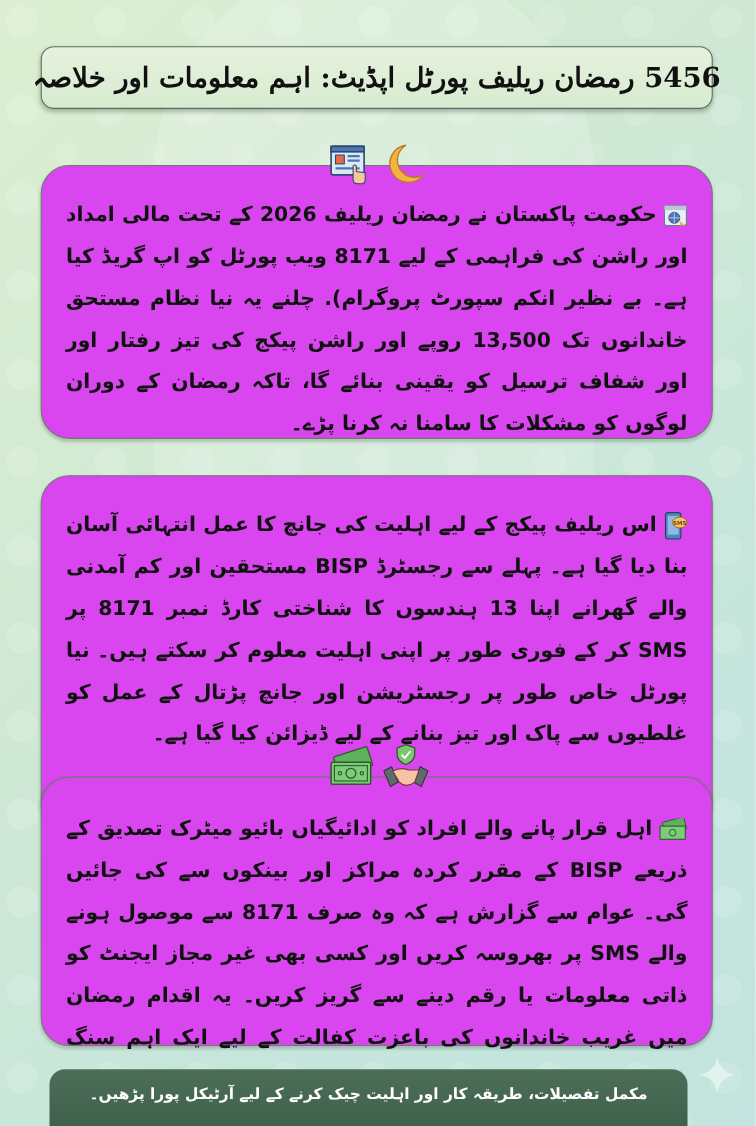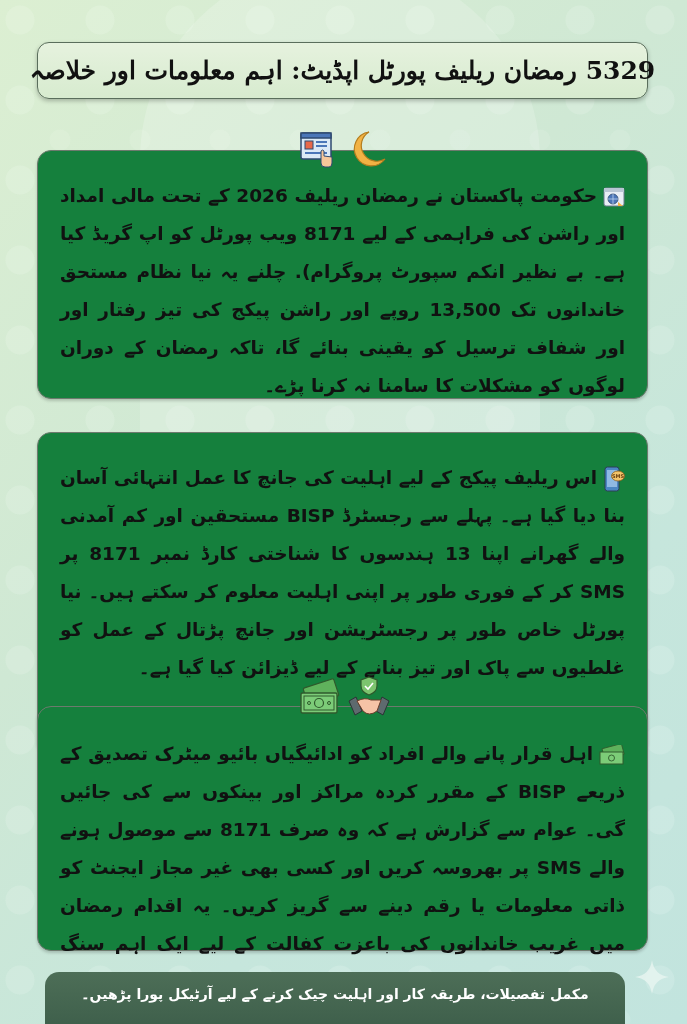--- a/index.html
+++ b/index.html
@@ -31,23 +31,23 @@
     display: flex; align-items: center; justify-content: center;
   }
   .title-text {
     direction: rtl;
     font-family: "DejaVu Serif", serif;
     font-weight: bold; font-size: 25px; color: #111;
     white-space: nowrap;
   }
   .card {
     position: absolute; left: 37px; width: 611px;
-    background: #15803d;
+    background: #d946ef;
     border: 1.5px solid #6d7a6e;
-    border-radius: 14px;
+    border-radius: 26px;
     box-shadow: 0 2px 3px rgba(0,0,0,0.18);
     padding: 22px 22px 14px 22px;
   }
   .card-1 { top: 150px; height: 249px; }
   .card-2 { top: 432px; height: 323px; }
   .card-3 { top: 706px; height: 245px; }
   .card-body {
     direction: rtl; text-align: justify;
     font-family: "DejaVu Sans", sans-serif;
     font-size: 18.5px; line-height: 38px; color: #111;
@@ -79,21 +79,21 @@
     position: absolute; left: 635px; top: 960px; width: 34px; height: 34px;
   }
 </style>
 </head>
 <body>
 
 <div class="bg-pattern"></div>
 <div class="bg-arch"></div>
 
 <div class="title-banner">
-  <h1 class="title-text">5329 رمضان ریلیف پورٹل اپڈیٹ: اہم معلومات اور خلاصہ</h1>
+  <h1 class="title-text">5456 رمضان ریلیف پورٹل اپڈیٹ: اہم معلومات اور خلاصہ</h1>
 </div>
 
 <div class="card card-1">
   <div class="card-top-icons">
     <svg class="top-icon" viewBox="0 0 44 40">
       <rect x="4" y="4" width="30" height="26" rx="2" fill="#dbe9f6" stroke="#2f4a70" stroke-width="1.5"></rect>
       <rect x="4" y="4" width="30" height="5" fill="#4b76b8" stroke="#2f4a70" stroke-width="1.5"></rect>
       <rect x="8" y="12" width="8" height="8" fill="#e8684a" stroke="#2f4a70" stroke-width="1"></rect>
       <line x1="19" y1="13" x2="30" y2="13" stroke="#4b76b8" stroke-width="2"></line>
       <line x1="19" y1="17" x2="30" y2="17" stroke="#4b76b8" stroke-width="2"></line>

